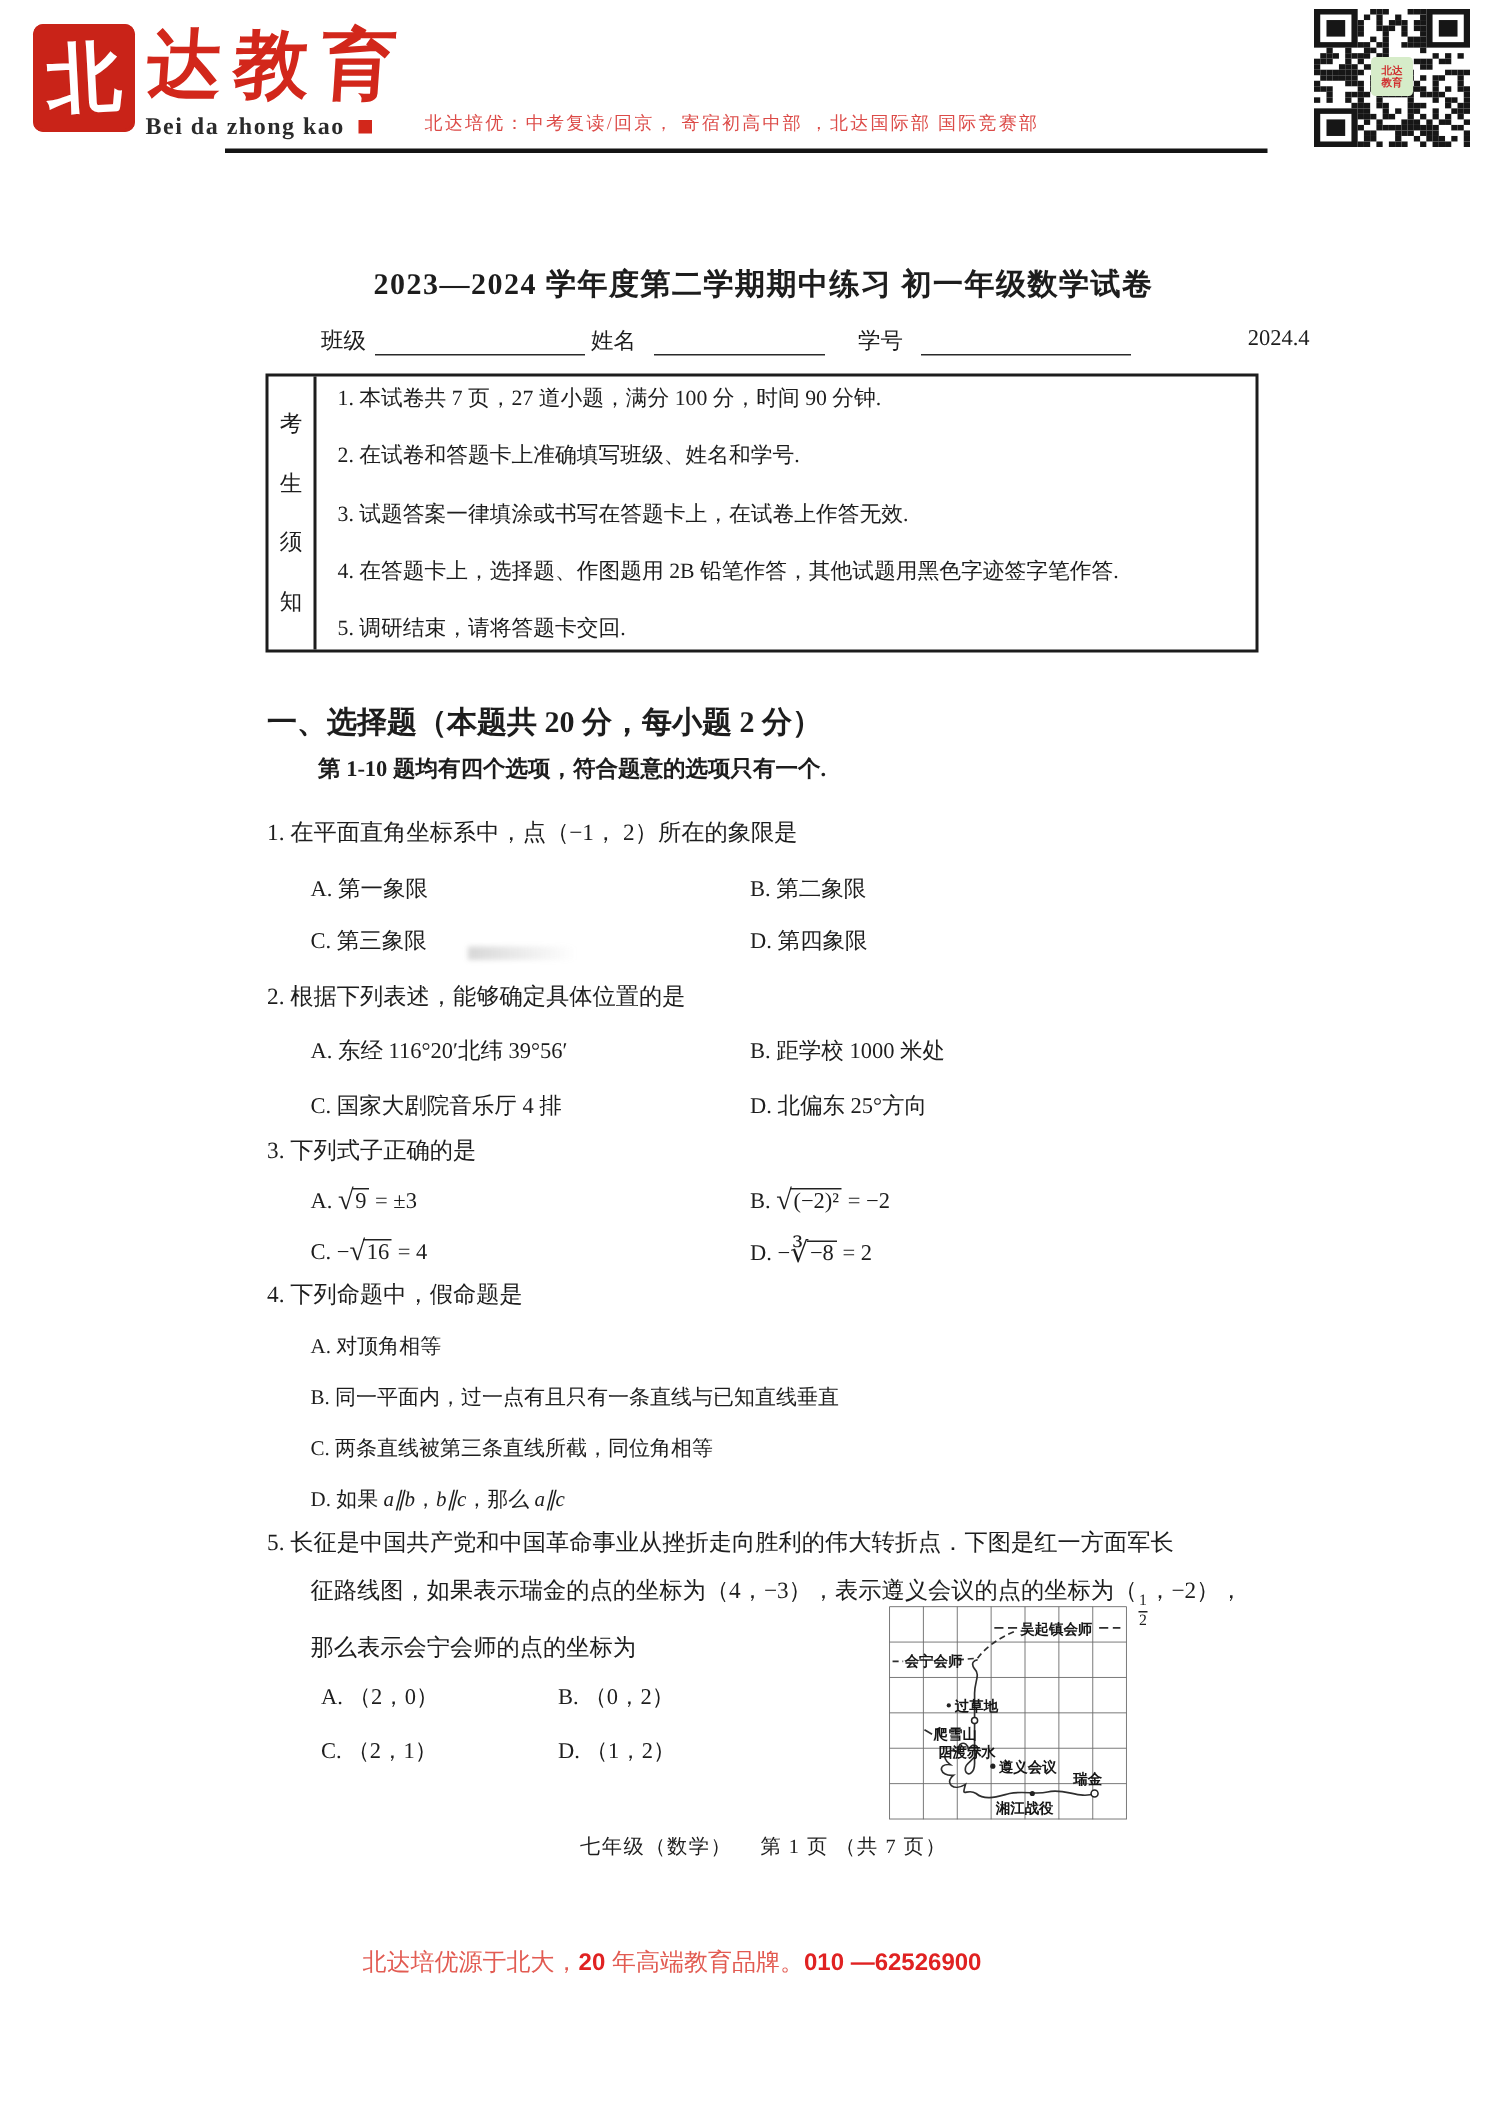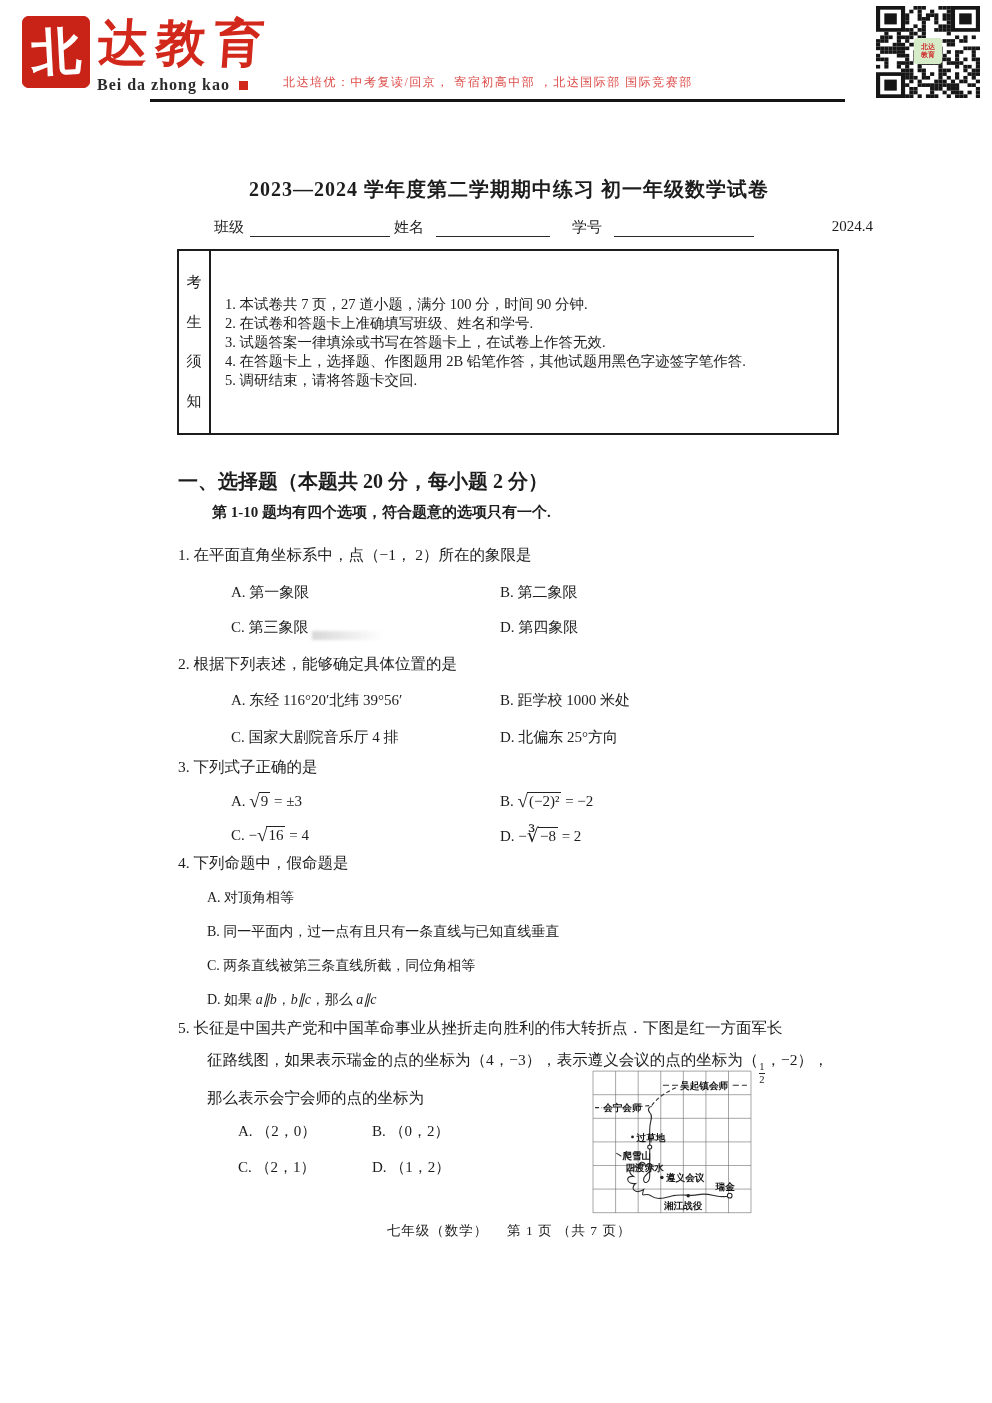--- a/index.html
+++ b/index.html
@@ -29,29 +29,29 @@
          letter-spacing:1px;white-space:nowrap;}
   .info-row{left:178px;top:218px;width:662px;height:24px;font-size:15px;margin-left:36px;}
   .info-row .lbl{position:absolute;top:0;}
   .blank{position:absolute;top:2px;height:16px;border-bottom:1.5px solid #2a2a2a;}
   .date{position:absolute;right:3px;top:0;font-size:15px;}
 
   
   .notice{left:177px;top:249px;width:658px;height:182px;border:2px solid #1c1c1c;display:flex;}
   .notice .side{width:30px;border-right:2px solid #1c1c1c;display:flex;flex-direction:column;
                 justify-content:space-around;align-items:center;padding:12px 0;font-size:15px;}
-  .notice .items{flex:1;padding:5px 6px 5px 14px;display:flex;flex-direction:column;justify-content:center;}
+  .notice .items{flex:1;padding:5px 6px 5px 14px;display:flex;flex-direction:column;justify-content:space-between;}
   .notice .items div{font-size:14.5px;white-space:nowrap;}
 
   
   .sec-head{left:178px;top:468px;font-size:20px;font-weight:bold;}
   .sec-sub{left:212px;top:503px;font-size:15px;font-weight:bold;}
   .stem{font-size:15.5px;}
   .opt-row{left:178px;width:700px;height:22px;font-size:15px;}
-  .opt-row .opt-a{position:absolute;left:29px;white-space:nowrap;margin-left:24px;}
+  .opt-row .opt-a{position:absolute;left:29px;white-space:nowrap;}
   .opt-row .opt-b{position:absolute;left:322px;white-space:nowrap;}
   .q5row .opt-a{left:36px;}
   .q5row .opt-b{left:194px;}
   .single-opt{left:207px;font-size:14px;white-space:nowrap;}
   .smudge{left:312px;top:631px;width:72px;height:9px;
           background:linear-gradient(90deg,rgba(110,110,110,.28),rgba(140,140,140,.15) 55%,transparent);
           filter:blur(1.6px);}
 
   
   .fml .rt{font-size:19px;vertical-align:-1px;margin-right:-1px;}
@@ -479,14 +479,17 @@
       <text x="30" y="88">爬雪山</text>
       <text x="33" y="100">四渡赤水</text>
       <text x="73" y="110">遵义会议</text>
       <text x="122" y="118">瑞金</text>
       <text x="71" y="137">湘江战役</text>
     </svg>
   </div>
 
   <div class="abs page-foot">七年级（数学）　 第 1 页 （共 7 页）</div>
 
+  <div class="abs banner">
+    <span>北达培优源于北大，</span><b>20</b><span> 年高端教育品牌。</span><b>010 —62526900</b>
+  </div>
 
 </div>
 
 </body></html>

